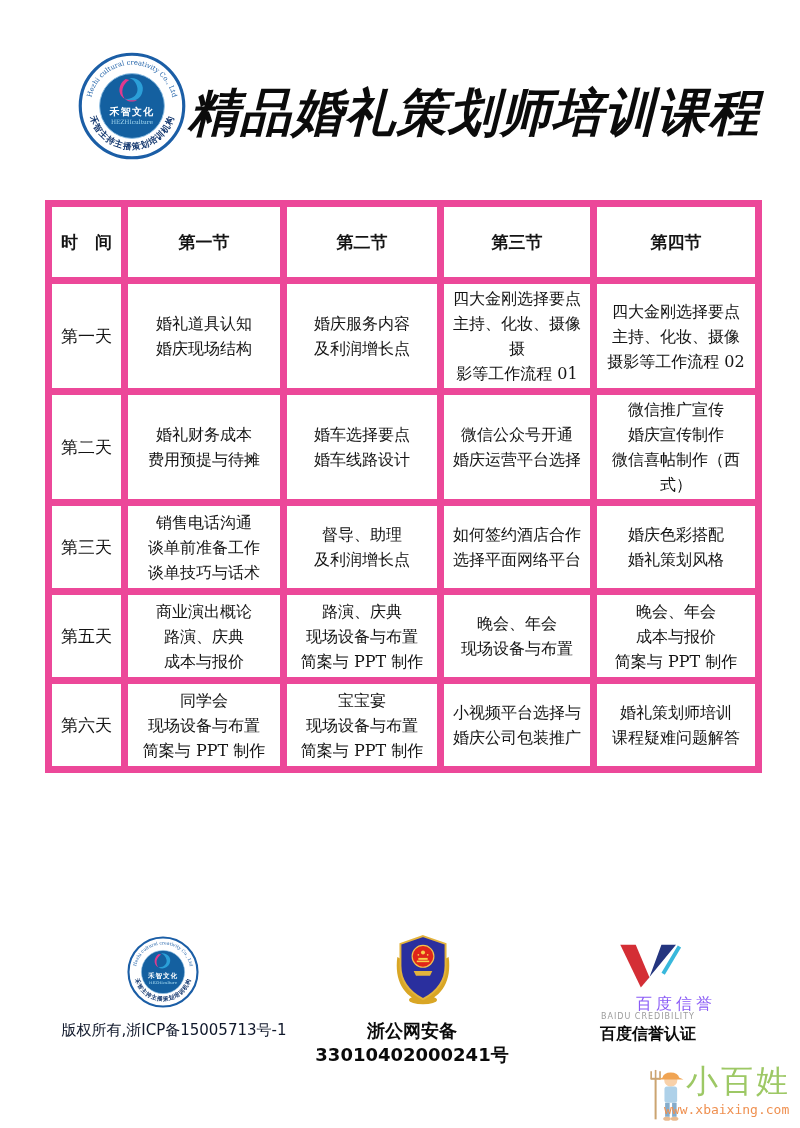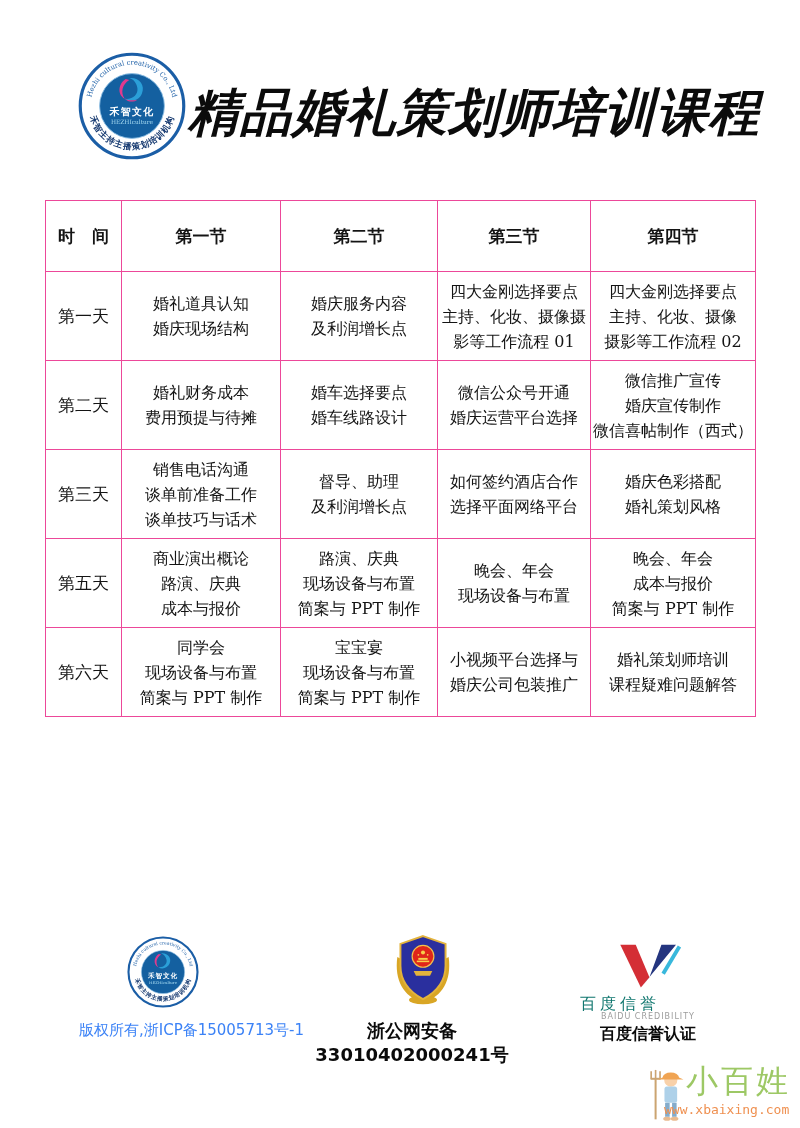--- a/index.html
+++ b/index.html
@@ -8,37 +8,37 @@
 
   
   .logo-main{position:absolute;left:78px;top:52px;width:108px;height:108px;}
   .page-title{position:absolute;left:186px;top:80px;width:576px;height:64px;
         font-size:51px;font-weight:bold;letter-spacing:1px;text-align:center;
         line-height:64px;color:#0b0b0b;white-space:nowrap;font-style:italic;}
 
   
   .sched{position:absolute;left:45px;top:200px;width:710px;border-collapse:collapse;
         table-layout:fixed;}
-  .sched th,.sched td{border:1px solid #ec4899;text-align:center;vertical-align:middle;
+  .sched th,.sched td{border:7px solid #ec4899;text-align:center;vertical-align:middle;
         white-space:pre-line;font-weight:normal;font-size:16px;line-height:25px;color:#141414;
         padding:2px;}
   .sched thead th{height:66px;font-weight:bold;font-size:17px;}
   .sched tbody tr{height:89px;}
   .sched .day{font-size:17px;}
 
   
   .logo-small{position:absolute;left:127px;top:936px;width:72px;height:72px;}
-  .copyright{position:absolute;left:44px;top:1021px;width:260px;text-align:right;
-        font-family:"DejaVu Sans", sans-serif;font-size:15px;color:#3b82f6;}
+  .copyright{position:absolute;left:44px;top:1021px;width:260px;text-align:center;
+        font-family:"DejaVu Sans", sans-serif;font-size:15px;color:#0f172a;}
   .badge{position:absolute;left:388px;top:928px;width:70px;height:80px;}
   .police{position:absolute;left:292px;top:1019px;width:240px;text-align:center;
         font-family:"DejaVu Sans", sans-serif;font-size:18px;font-weight:bold;color:#0a0a0a;}
   .baiduv{position:absolute;left:610px;top:941px;width:72px;height:52px;}
-  .baidu-cn{position:absolute;left:580px;top:994px;width:136px;text-align:left;
-        font-family:"DejaVu Sans", sans-serif;font-size:16px;color:#0f766e;letter-spacing:4px;}
+  .baidu-cn{position:absolute;left:580px;top:994px;width:136px;text-align:right;
+        font-family:"DejaVu Sans", sans-serif;font-size:16px;color:#8b5cf6;letter-spacing:4px;}
   .baidu-en{position:absolute;left:580px;top:1012px;width:136px;text-align:center;
         font-family:"DejaVu Sans", sans-serif;font-size:8px;color:#9c9c9c;letter-spacing:1px;}
   .baidu-cert{position:absolute;left:580px;top:1024px;width:136px;text-align:center;
         font-family:Liberation Serif, serif;font-size:16px;font-weight:bold;color:#0a0a0a;}
 
   
   .farmer{position:absolute;left:648px;top:1066px;width:38px;height:56px;opacity:.95;}
   .wm-name{position:absolute;left:686px;top:1060px;width:112px;font-family:"DejaVu Sans", sans-serif;
         font-size:32px;font-weight:normal;color:#9dc865;letter-spacing:3px;white-space:nowrap;}
   .wm-url{position:absolute;left:664px;top:1102px;width:134px;font-family:"DejaVu Sans Mono", monospace;

